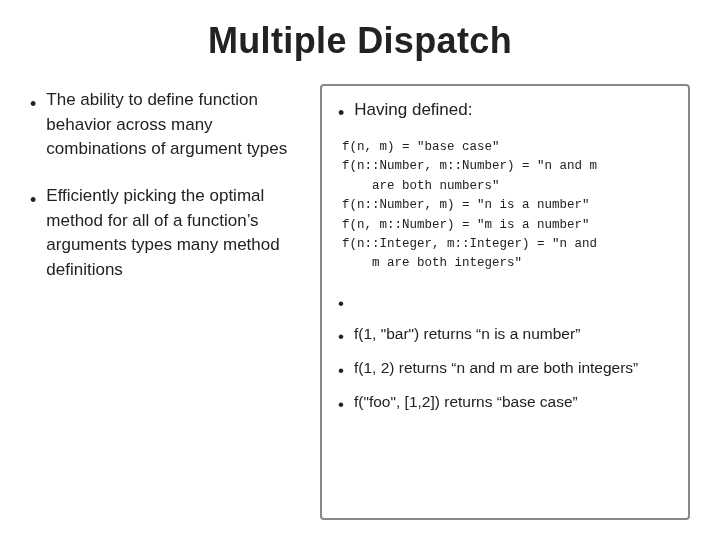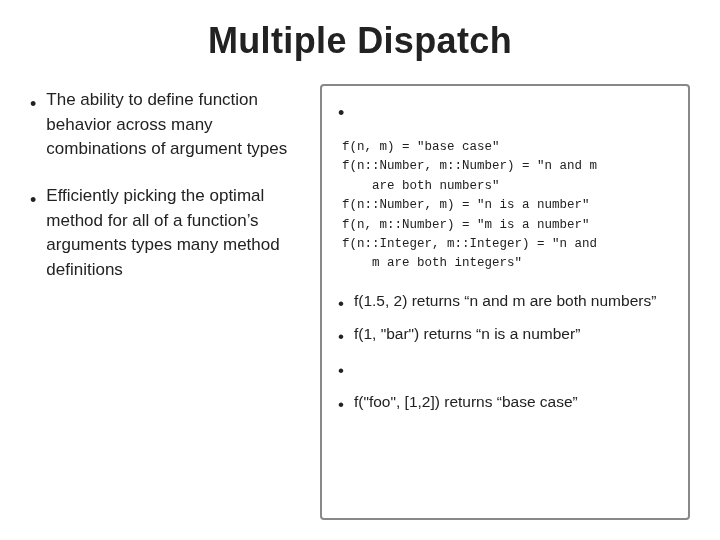--- a/index.html
+++ b/index.html
@@ -119,41 +119,42 @@
         <li>
           <span class="bullet">•</span>
           <span>Efficiently picking the optimal method for all of a function’s arguments types many method definitions</span>
         </li>
       </ul>
     </div>
 
     <div class="right-col">
       <div class="having-defined">
         <span class="bullet">•</span>
+        <span>Having defined:</span>
       </div>
       <div class="code-block">
         <div>f(n, m) = "base case"</div>
         <div>f(n::Number, m::Number) = "n and m</div>
         <div>&nbsp;&nbsp;&nbsp;&nbsp;are both numbers"</div>
         <div>f(n::Number, m) = "n is a number"</div>
         <div>f(n, m::Number) = "m is a number"</div>
         <div>f(n::Integer, m::Integer) = "n and</div>
         <div>&nbsp;&nbsp;&nbsp;&nbsp;m are both integers"</div>
       </div>
       <ul class="right-bullets">
         <li>
           <span class="bullet">•</span>
-          <span>f(1.5, 2) returns “n and m are both numbers”</span>
         </li>
         <li>
           <span class="bullet">•</span>
           <span>f(1, "bar") returns “n is a number”</span>
         </li>
         <li>
           <span class="bullet">•</span>
+          <span>f(1, 2) returns “n and m are both integers”</span>
         </li>
         <li>
           <span class="bullet">•</span>
           <span>f("foo", [1,2]) returns “base case”</span>
         </li>
       </ul>
     </div>
   </div>
 </div>
 

